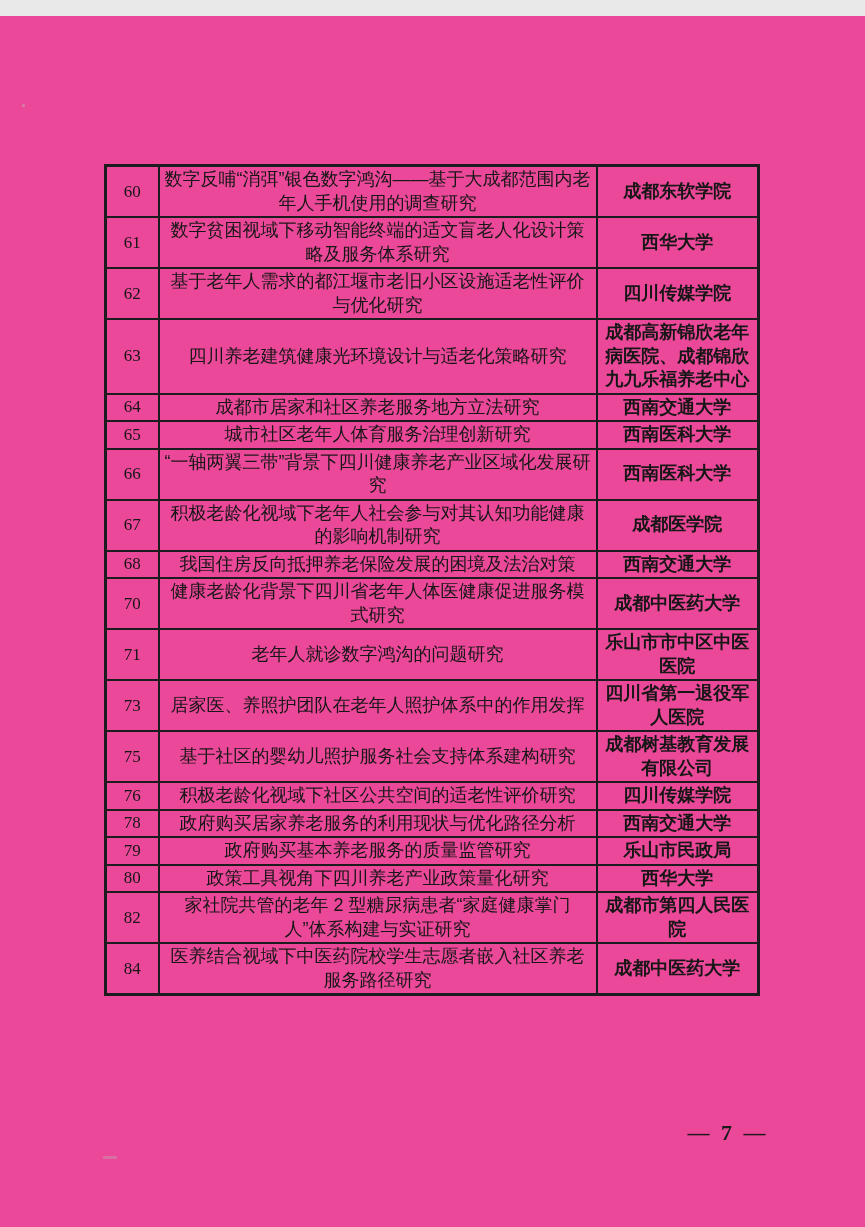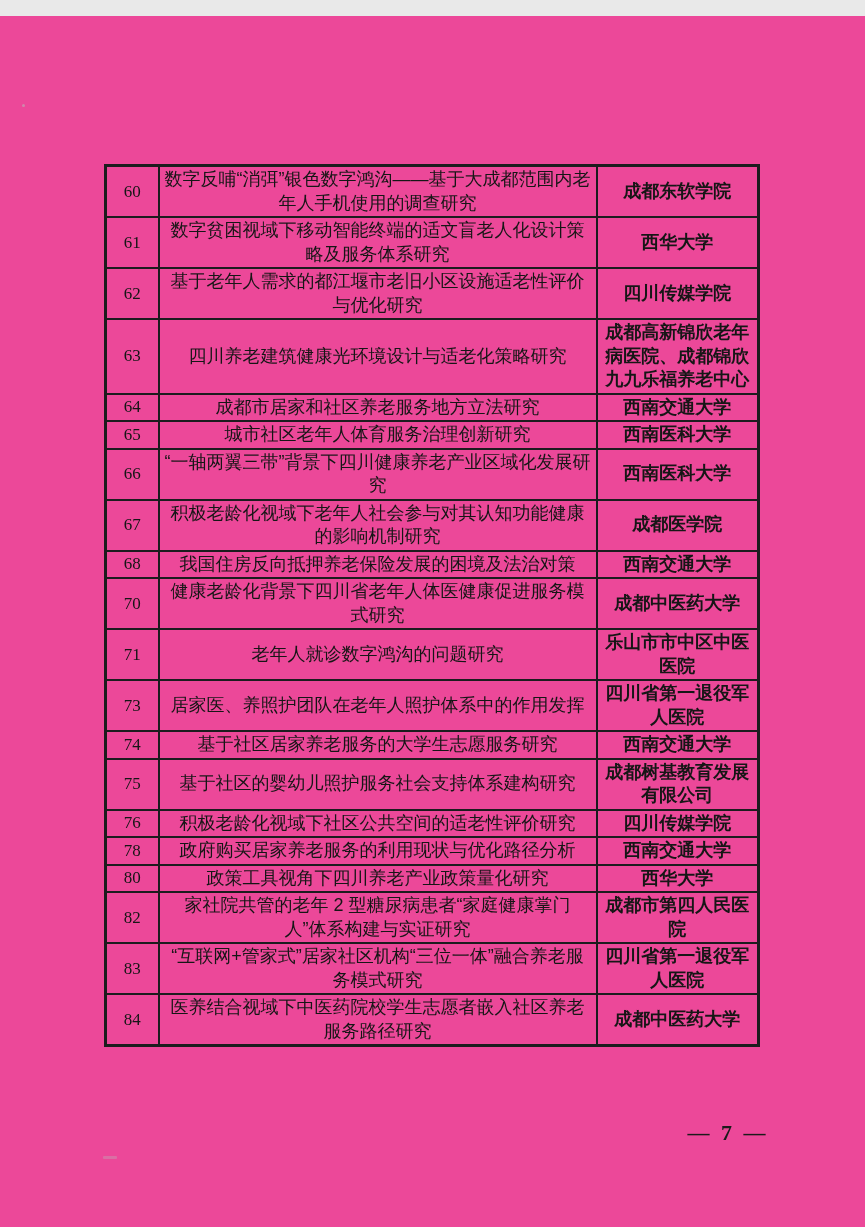--- a/index.html
+++ b/index.html
@@ -145,64 +145,59 @@
     <td class="c-org">乐山市市中区中医医院</td>
   </tr>
 
 
   <tr>
     <td class="c-num">73</td>
     <td class="c-title">居家医、养照护团队在老年人照护体系中的作用发挥</td>
     <td class="c-org">四川省第一退役军人医院</td>
   </tr>
 
-  <tr>
-    <td class="c-num">74</td>
-    <td class="c-title">基于社区居家养老服务的大学生志愿服务研究</td>
-    <td class="c-org">西南交通大学</td>
-  </tr>
 
   <tr>
     <td class="c-num">75</td>
     <td class="c-title">基于社区的婴幼儿照护服务社会支持体系建构研究</td>
     <td class="c-org">成都树基教育发展有限公司</td>
   </tr>
 
   <tr>
     <td class="c-num">76</td>
     <td class="c-title">积极老龄化视域下社区公共空间的适老性评价研究</td>
     <td class="c-org">四川传媒学院</td>
   </tr>
 
 
   <tr>
     <td class="c-num">78</td>
     <td class="c-title">政府购买居家养老服务的利用现状与优化路径分析</td>
     <td class="c-org">西南交通大学</td>
   </tr>
 
+  <tr>
+    <td class="c-num">79</td>
+    <td class="c-title">政府购买基本养老服务的质量监管研究</td>
+    <td class="c-org">乐山市民政局</td>
+  </tr>
 
   <tr>
     <td class="c-num">80</td>
     <td class="c-title">政策工具视角下四川养老产业政策量化研究</td>
     <td class="c-org">西华大学</td>
   </tr>
 
 
   <tr>
     <td class="c-num">82</td>
     <td class="c-title">家社院共管的老年 2 型糖尿病患者“家庭健康掌门人”体系构建与实证研究</td>
     <td class="c-org">成都市第四人民医院</td>
   </tr>
 
-  <tr>
-    <td class="c-num">83</td>
-    <td class="c-title">“互联网+管家式”居家社区机构“三位一体”融合养老服务模式研究</td>
-    <td class="c-org">四川省第一退役军人医院</td>
-  </tr>
 
   <tr>
     <td class="c-num">84</td>
     <td class="c-title">医养结合视域下中医药院校学生志愿者嵌入社区养老服务路径研究</td>
     <td class="c-org">成都中医药大学</td>
   </tr>
 
 </tbody>
   </table>
 

